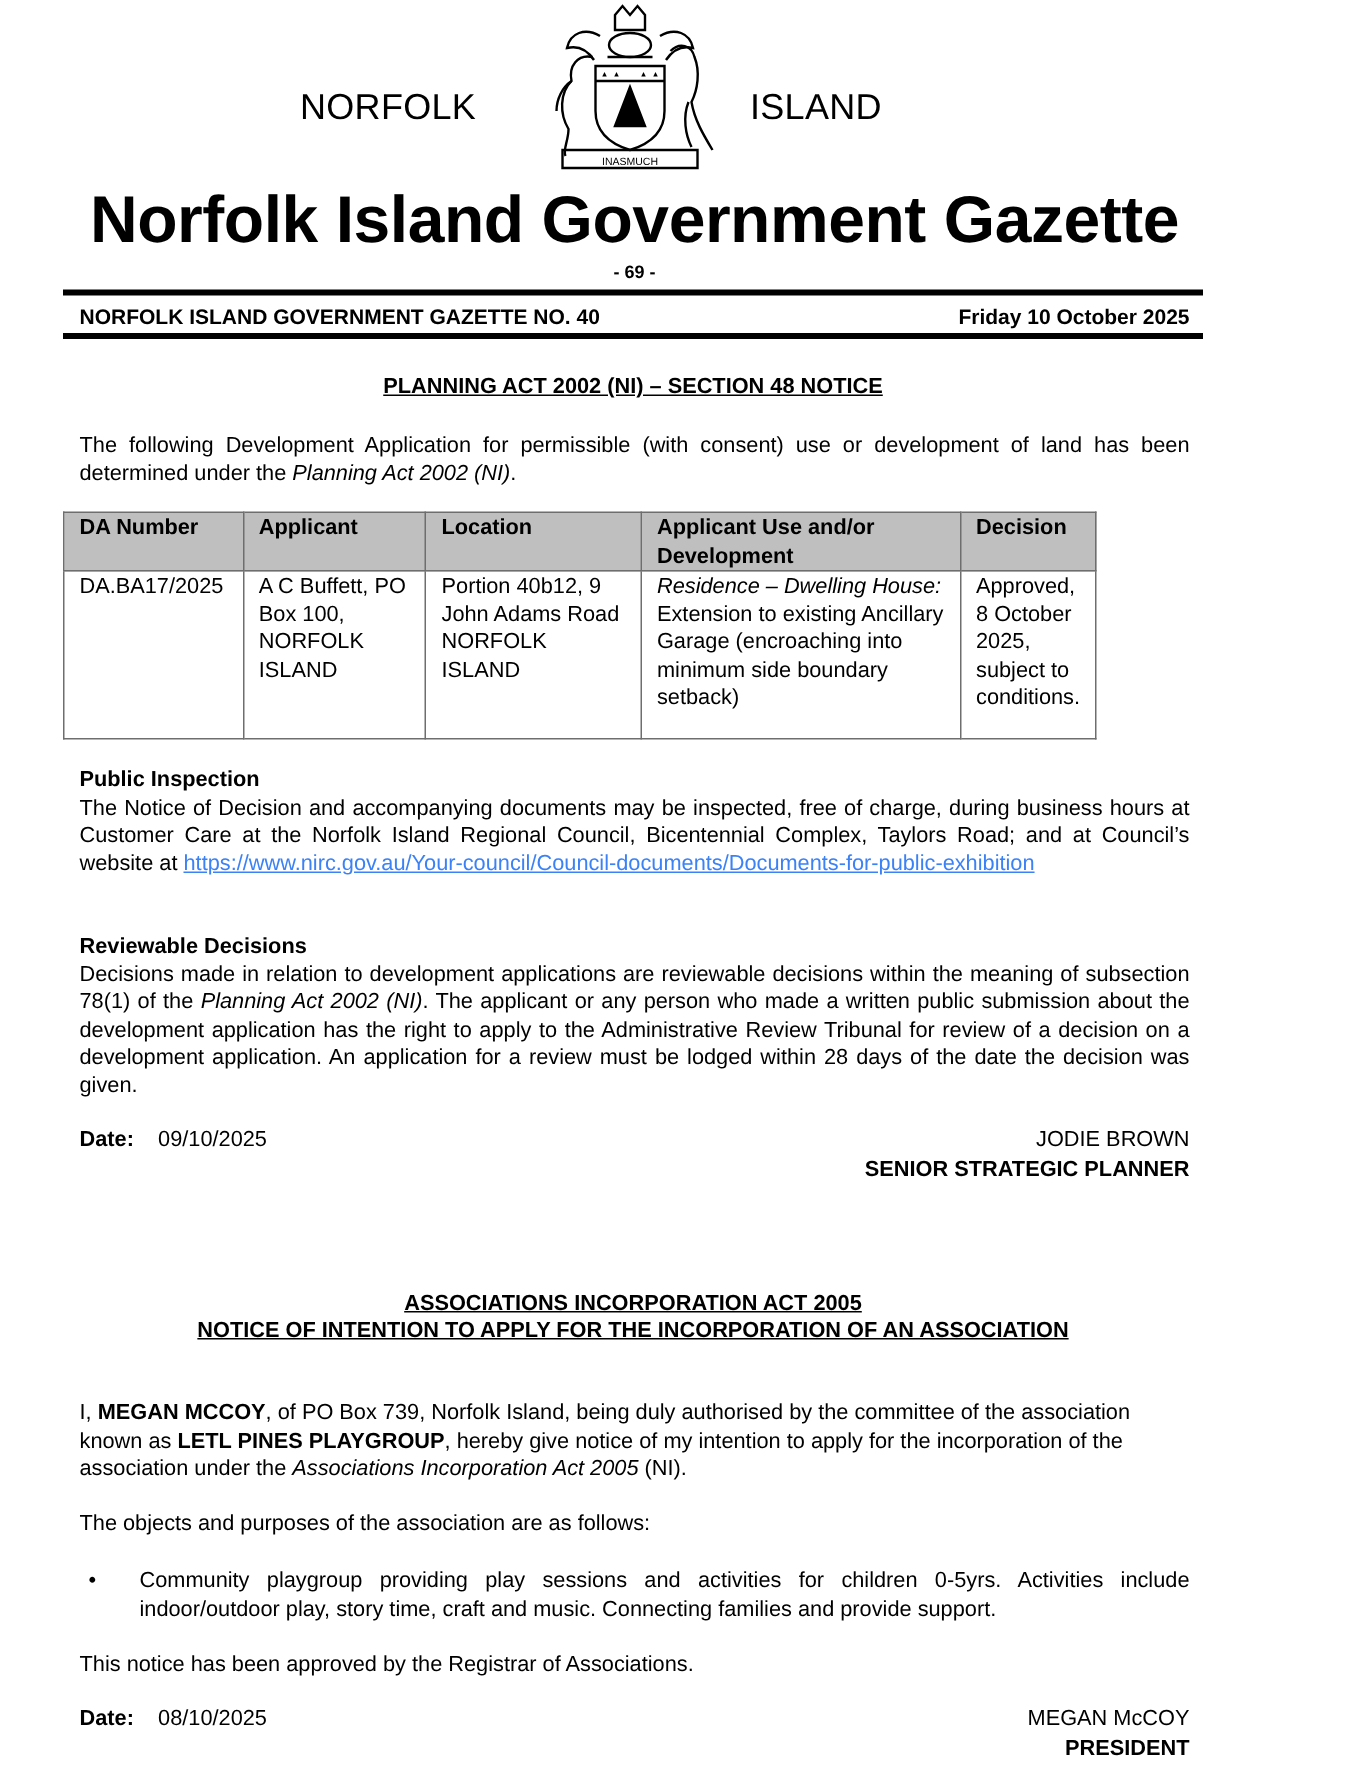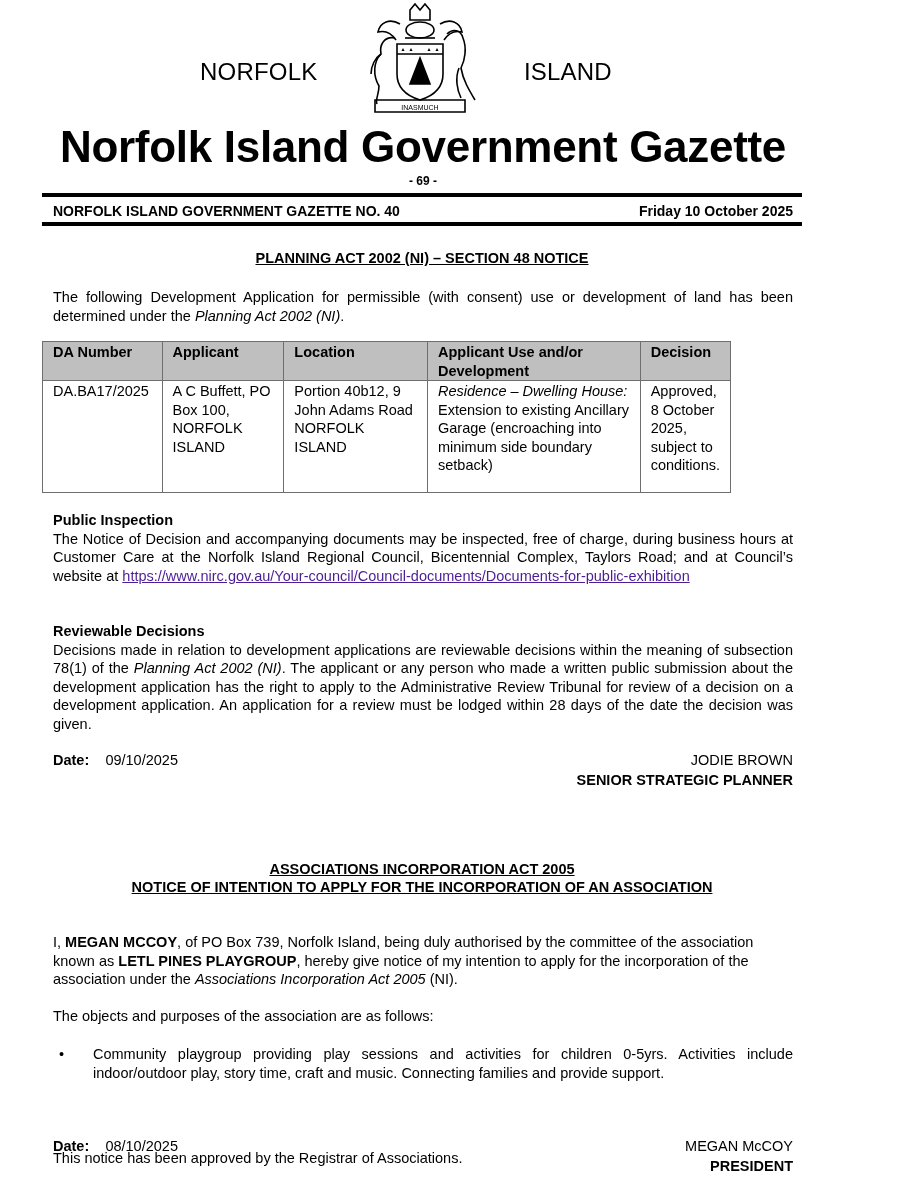--- a/index.html
+++ b/index.html
@@ -14,21 +14,21 @@
   .rule-bottom { top: 222px; height: 4px; }
   .issue-bar { top: 203px; left: 53px; width: 740px; font-size: 14px; font-weight: bold; display: flex; justify-content: space-between; }
   .section-heading { font-weight: bold; text-decoration: underline; font-size: 14.5px; text-align: center; left: 42px; width: 760px; }
   .para { left: 53px; width: 740px; font-size: 14.5px; line-height: 18.5px; text-align: justify; }
   .para i { font-style: italic; }
   .subhead { font-weight: bold; }
   table.da { position: absolute; left: 42px; top: 341px; width: 689px; border-collapse: collapse; font-size: 14.5px; line-height: 18.5px; }
   table.da th, table.da td { border: 1.5px solid #6e6e6e; vertical-align: top; text-align: left; padding: 1px 10px 0 10px; }
   table.da th { background: #bfbfbf; font-weight: bold; height: 36px; }
   table.da td { height: 110px; margin-top: 37px; }
-  .link { color: #4c1d95; }
+  .link { color: #3b82f6; }
   .sig-row { left: 53px; width: 740px; font-size: 14.5px; line-height: 20px; display: flex; justify-content: space-between; }
   .sig-right { text-align: right; }
   .bold { font-weight: bold; }
   .bullet-row { left: 53px; width: 740px; font-size: 14.5px; line-height: 18.5px; display: flex; }
   .bullet-row .dot { width: 34px; flex: none; padding-left: 6px; }
   .bullet-row .txt { flex: 1; text-align: justify; }
 </style>
 </head>
 <body>
 
@@ -58,21 +58,21 @@
     </g>
     <g fill="#000">
       <polygon points="48,46 49.5,49 46.5,49"></polygon>
       <polygon points="56,46 57.5,49 54.5,49"></polygon>
       <polygon points="74,46 75.5,49 72.5,49"></polygon>
       <polygon points="82,46 83.5,49 80.5,49"></polygon>
     </g>
     <text x="65" y="108" font-size="7" text-anchor="middle" font-family="Liberation Sans, sans-serif">INASMUCH</text>
   </svg>
 </div>
-<div class="abs masthead-word" style="left:524px;">ISLAND</div>
+<div class="abs masthead-word" style="left:500px;">ISLAND</div>
 
 <div class="abs gazette-title">Norfolk Island Government Gazette</div>
 <div class="abs page-num">- 69 -</div>
 <div class="abs rule rule-top"></div>
 <div class="abs issue-bar">
   <span>NORFOLK ISLAND GOVERNMENT GAZETTE NO. 40</span>
   <span>Friday 10 October 2025</span>
 </div>
 <div class="abs rule rule-bottom"></div>
 
@@ -125,21 +125,21 @@
 
 <div class="abs para" style="top:933px; text-align:left;"><span>I, </span><b>MEGAN MCCOY</b><span>, of PO Box 739, Norfolk Island, being duly authorised by the committee of the association known as </span><b>LETL PINES PLAYGROUP</b><span>, hereby give notice of my intention to apply for the incorporation of the association under the </span><i>Associations Incorporation Act 2005</i><span> (NI).</span></div>
 
 <div class="abs para" style="top:1007px;">The objects and purposes of the association are as follows:</div>
 
 <div class="abs bullet-row" style="top:1045px;">
   <span class="dot">•</span>
   <span class="txt">Community playgroup providing play sessions and activities for children 0-5yrs. Activities include indoor/outdoor play, story time, craft and music. Connecting families and provide support.</span>
 </div>
 
-<div class="abs para" style="top:1101px;margin-top:48px;">This notice has been approved by the Registrar of Associations.</div>
+<div class="abs para" style="top:1101px;">This notice has been approved by the Registrar of Associations.</div>
 
 <div class="abs sig-row" style="top:1136px;">
   <div><span class="bold">Date:</span>&nbsp;&nbsp;&nbsp;&nbsp;<span>08/10/2025</span></div>
   <div class="sig-right">
     <div>MEGAN McCOY</div>
     <div class="bold">PRESIDENT</div>
   </div>
 </div>
 
 </body></html>

